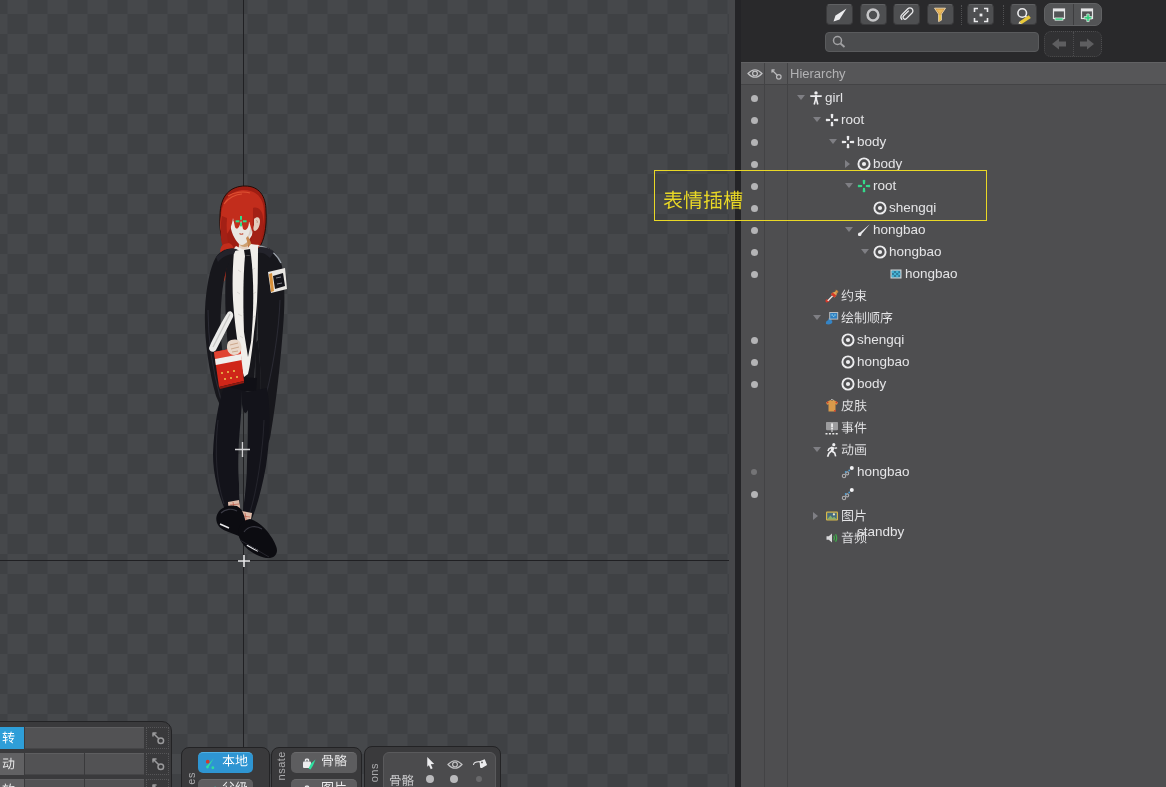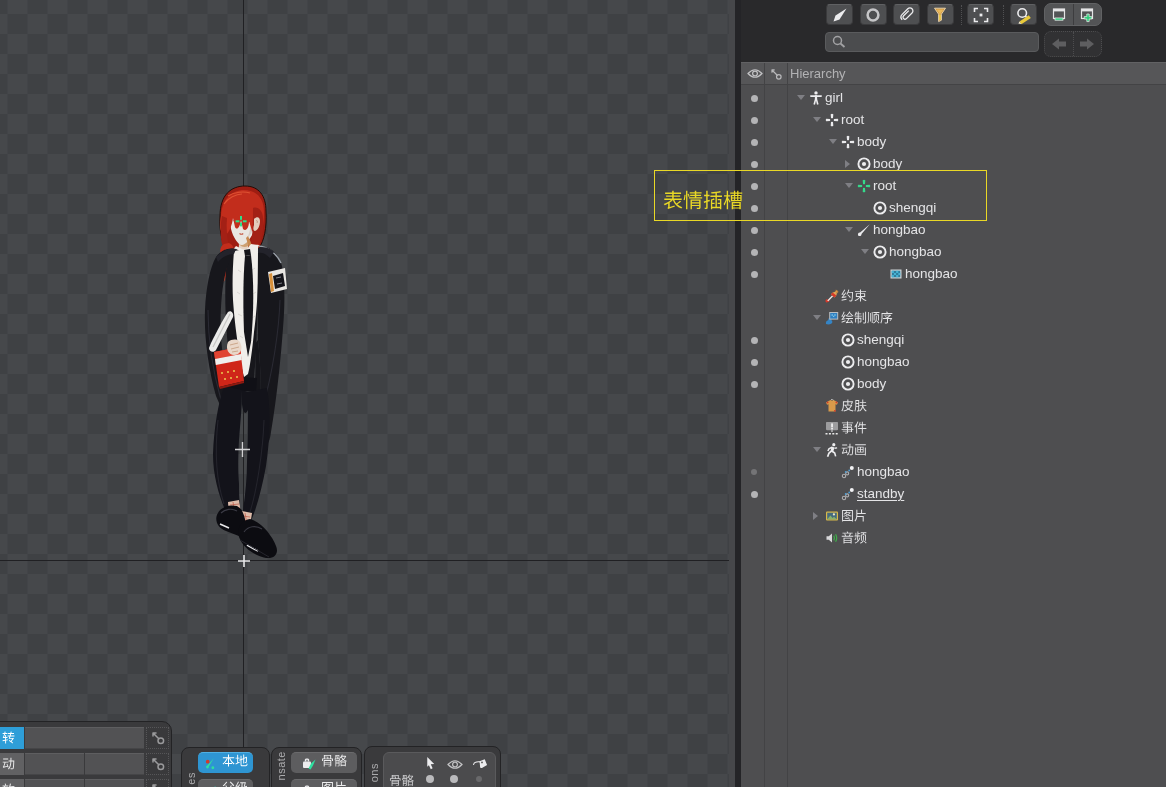--- a/index.html
+++ b/index.html
@@ -56,21 +56,21 @@
   .trow .dot { position:absolute; left:9.5px; top:7.5px; width:7px; height:7px;
     border-radius:50%; background:#b4b4b6; }
   .trow .dot.dim { background:#747476; width:6px; height:6px; left:10px; top:8px; }
   .trow .arrow { position:absolute; top:8px; width:0; height:0; }
   .arrow.open  { border-left:4px solid transparent; border-right:4px solid transparent;
     border-top:5.5px solid #7f7f84; }
   .arrow.closed{ border-top:4px solid transparent; border-bottom:4px solid transparent;
     border-left:5.5px solid #7f7f84; margin-top:-1px; }
   .trow .ticon { position:absolute; top:4px; width:14px; height:14px; color:#ececee; }
   .trow .tlabel { position:absolute; top:3px; font-size:13.5px; color:#e4e4e6; white-space:pre; }
-  .trow .tlabel.u { text-decoration:underline; text-underline-offset:2px; }
+  .trow .tlabel.u { text-underline-offset:2px;margin-top:38px; }
   .trow .tlabel.cjk { top:4px; }
 
   
   #anno-box { left:654px; top:170px; width:333px; height:51px;
     border:1px solid #e9d826; z-index:30; }
   #anno-label { left:663px; top:190px; z-index:30; }
 
   
   .bpanel { position:absolute; background:#3a3a3c; border:1px solid #232325; z-index:20; }
   #p-transform { left:-45px; top:721px; width:217px; height:95px; border-radius:0 10px 0 0; }

